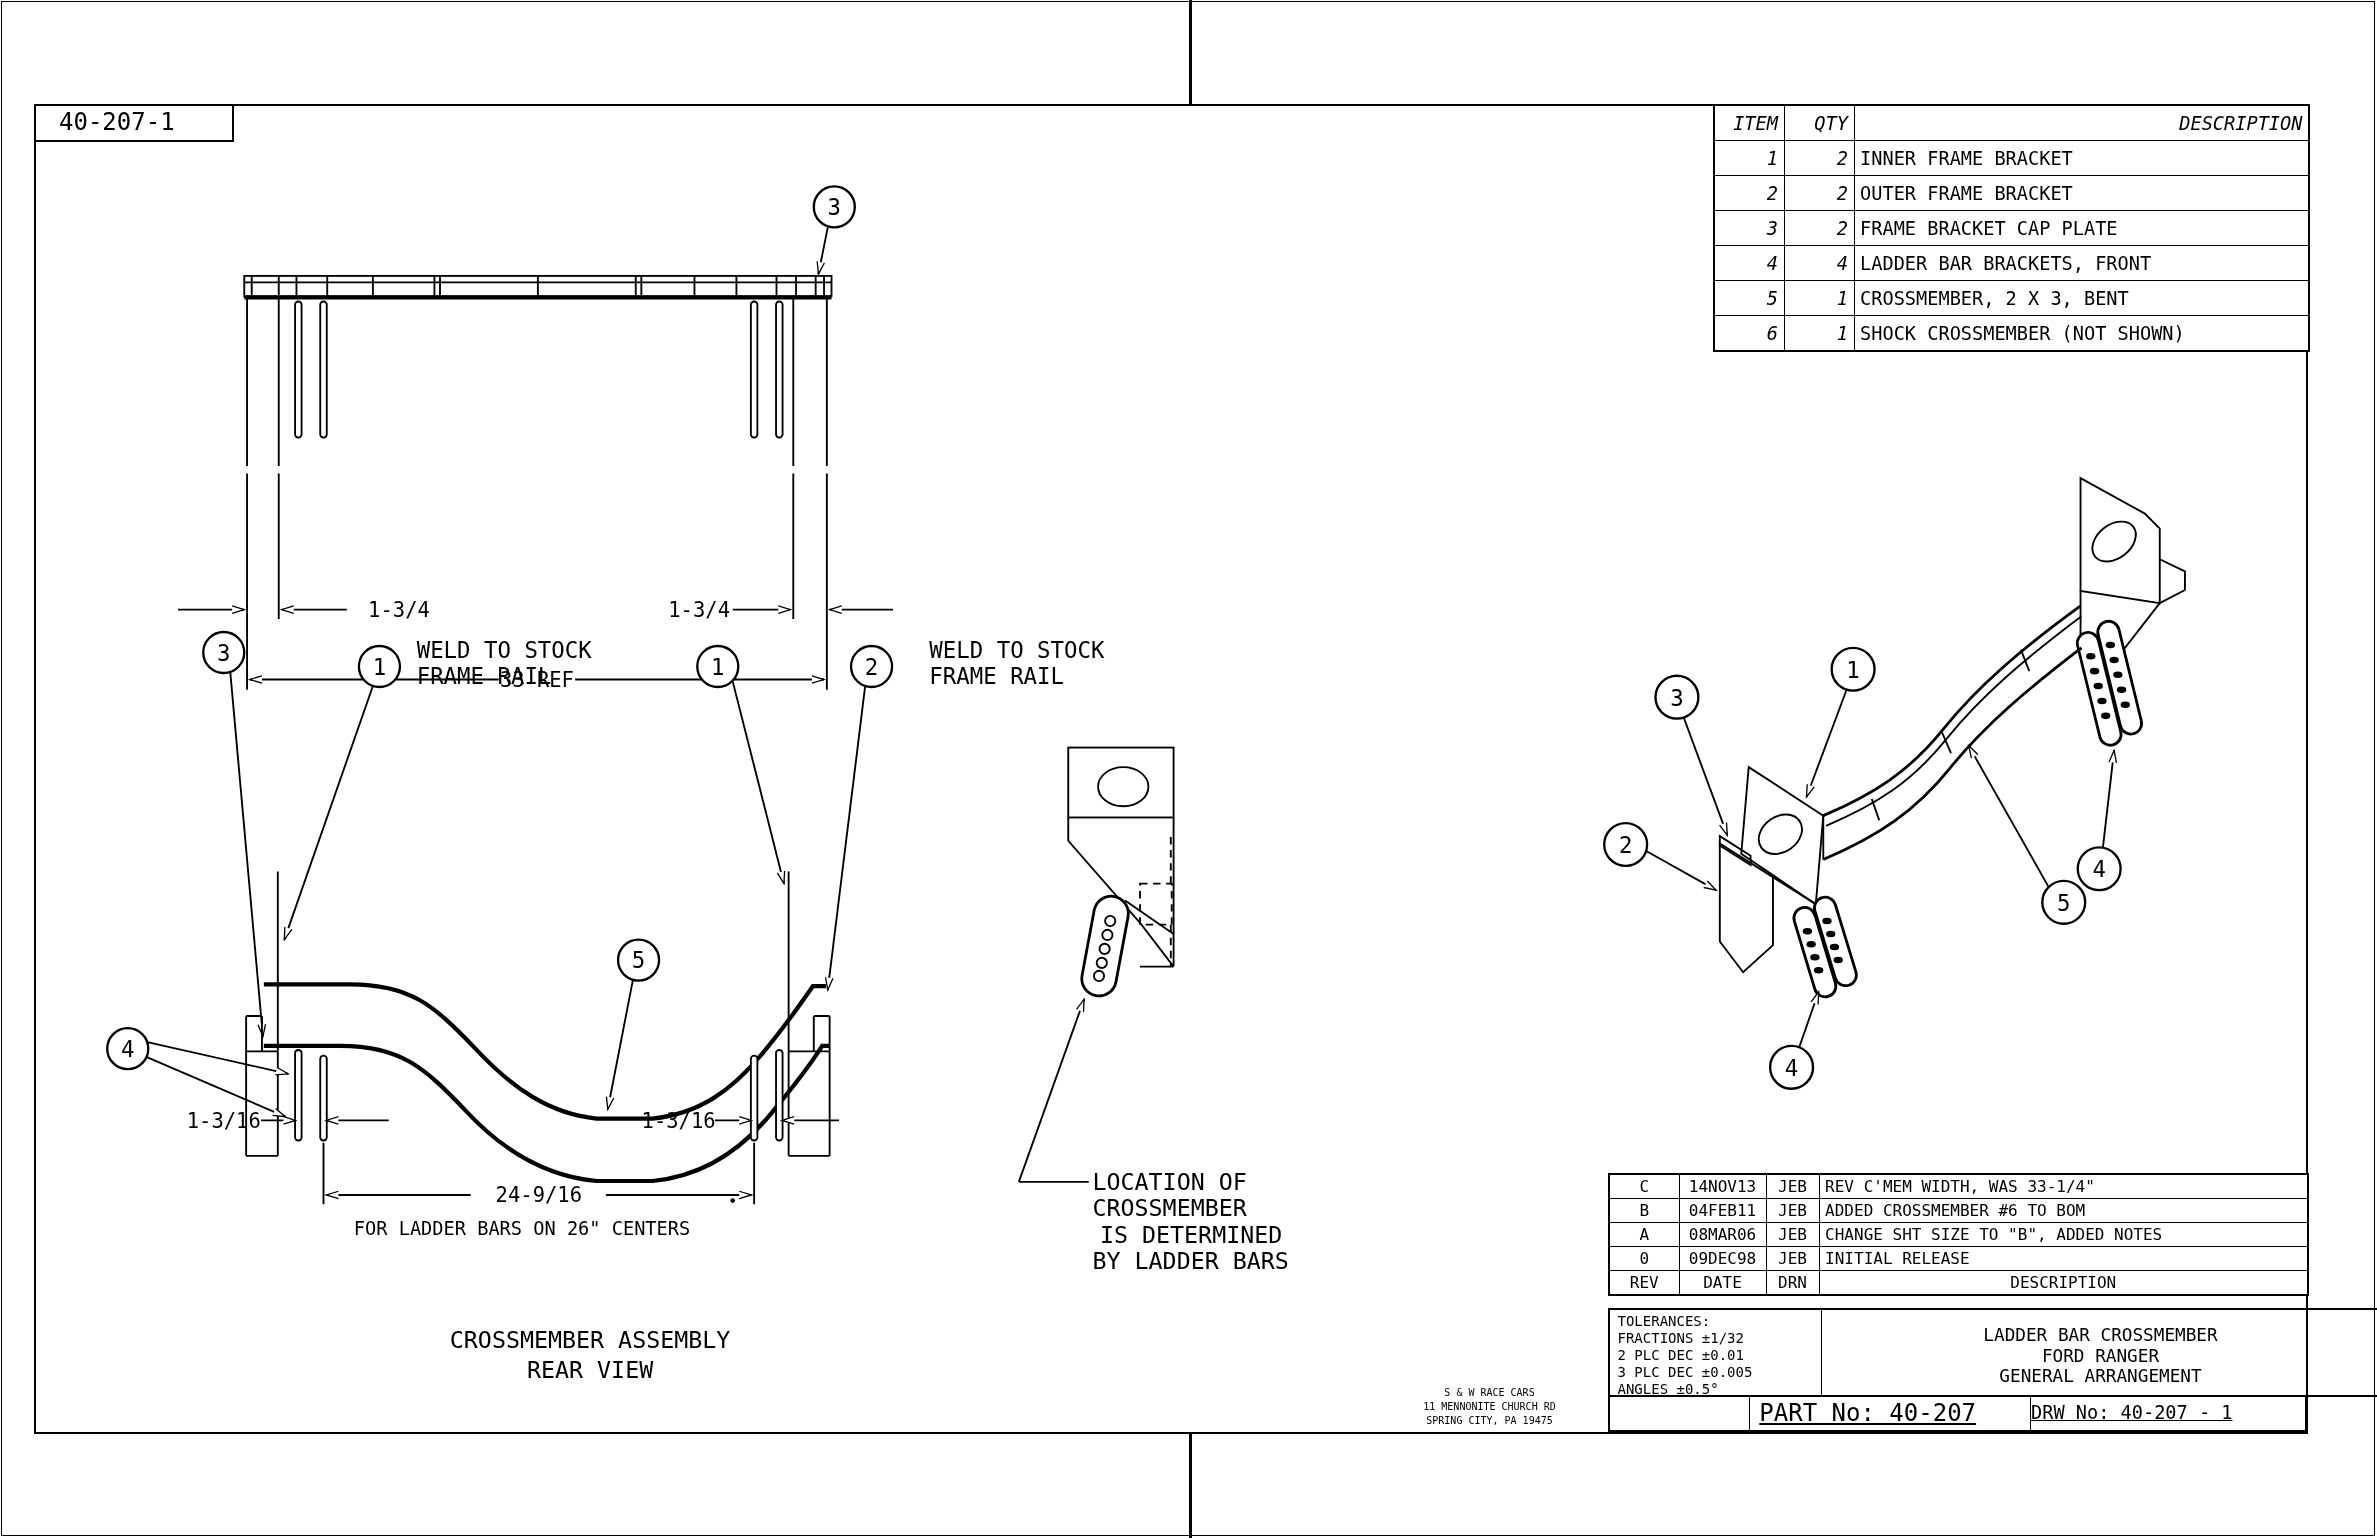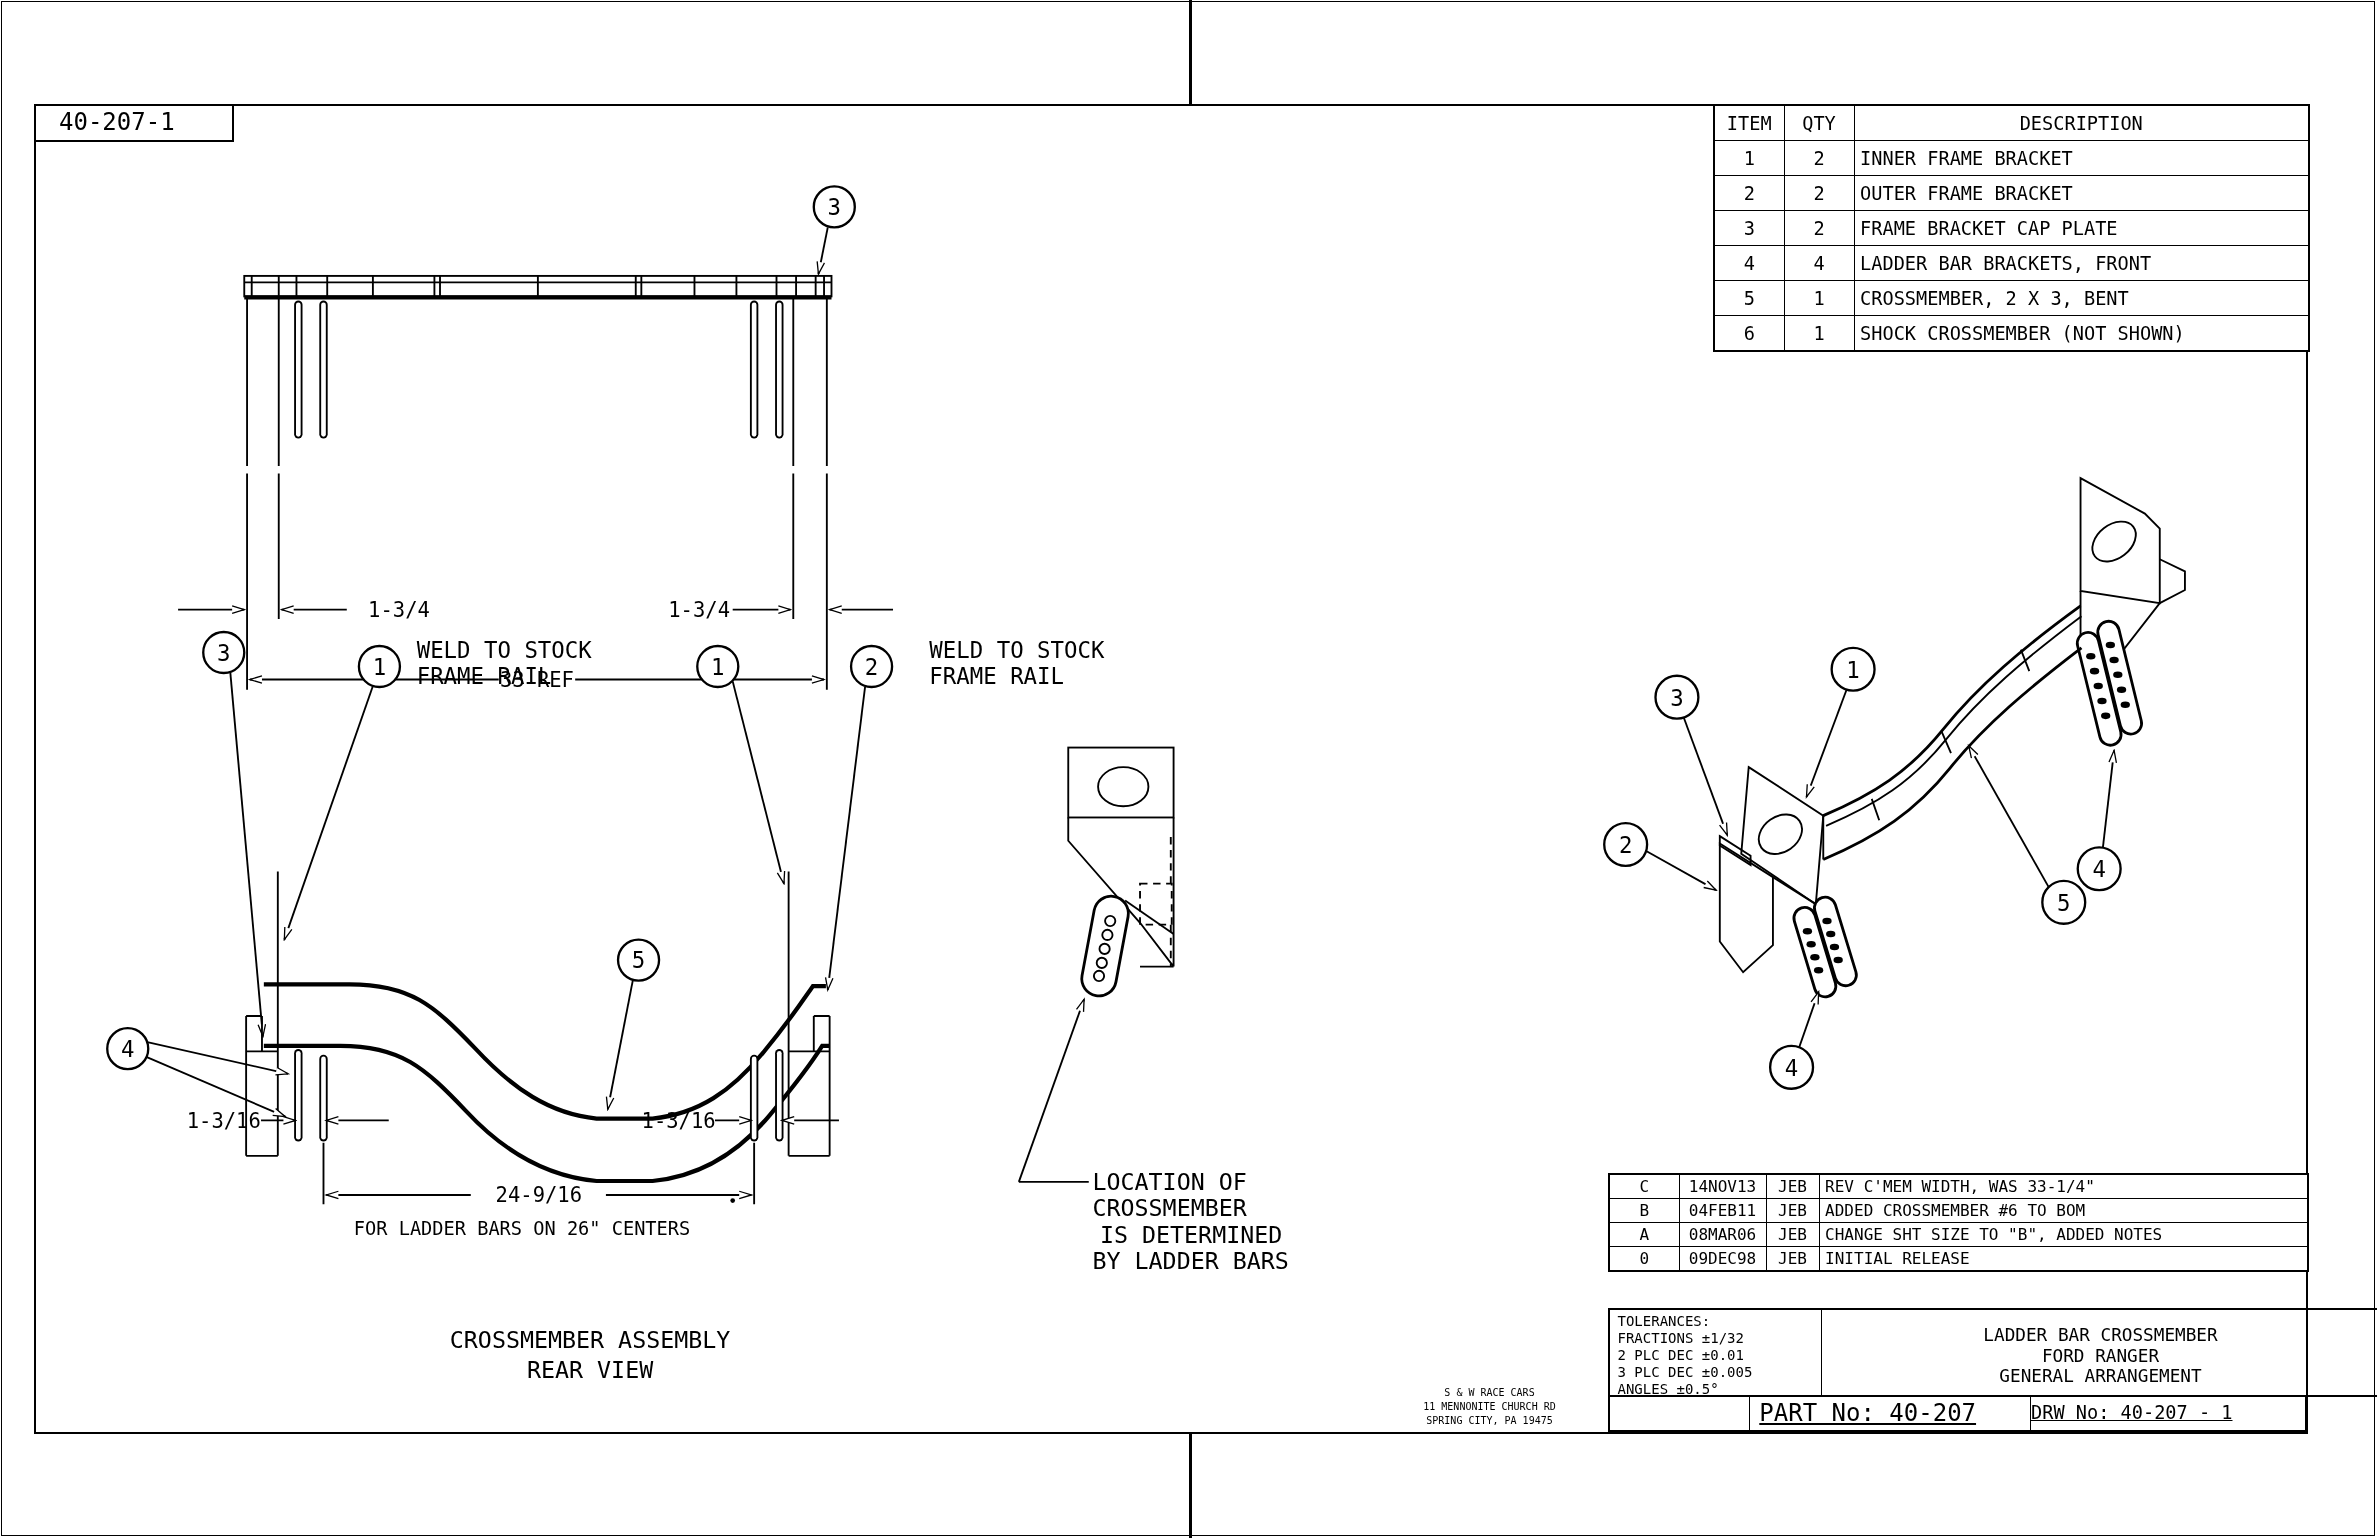--- a/index.html
+++ b/index.html
@@ -7,21 +7,21 @@
        font-family:"DejaVu Sans Mono", monospace; color:#000;}
   .abs{position:absolute;}
   .pageborder{left:0.9px;top:0.9px;width:2372px;height:1533px;border:1.9px solid #000;}
   .frame{left:34px;top:104px;width:2270px;height:1326px;border:2.8px solid #000;}
   .foldmark{width:2.8px;background:#000;left:1189px;}
   .partlabel{left:34px;top:104px;width:173px;height:34px;border:2.8px solid #000;
              font-size:24px;line-height:32px;padding-left:23px;background:#fff;}
   table{border-collapse:collapse;background:#fff;}
   table.bom{left:1713px;top:104px;position:absolute;border:2.8px solid #000;}
   table.bom td{border:1.9px solid #000;font-size:18.6px;height:34px;padding:0 5.6px;white-space:nowrap;}
-  table.bom td.c{text-align:center;}
+  table.bom td.c{text-align:right;font-style:italic;}
   table.rev{left:1608px;top:1173px;position:absolute;border:2.8px solid #000;}
   table.rev td{border:1.9px solid #000;font-size:16px;height:23px;padding:0 5.6px;white-space:nowrap;}
   table.rev td.c{text-align:center;}
   .tolrow{left:1608px;top:1308px;width:773px;height:89px;display:flex;border:2.8px solid #000;box-sizing:border-box;}
   .tolbox{width:212px;border-right:1.9px solid #000;box-sizing:border-box;
           font-size:14px;line-height:17px;padding:2.8px 0 0 7.5px;white-space:nowrap;}
   .titlebox{flex:1;text-align:center;font-size:17.7px;line-height:20.5px;padding-top:15px;}
   .botrow{left:1608px;top:1396px;width:699px;height:36px;display:flex;border:2.8px solid #000;border-top:1.9px solid #000;box-sizing:border-box;}
   .botrow .cell{box-sizing:border-box;border-right:1.9px solid #000;height:100%;}
   .botrow .c1{width:140px;}
@@ -118,20 +118,26 @@
     <td class="c">08MAR06</td>
     <td class="c">JEB</td>
     <td>CHANGE SHT SIZE TO "B", ADDED NOTES</td>
   </tr>
   <tr>
     <td class="c">0</td>
     <td class="c">09DEC98</td>
     <td class="c">JEB</td>
     <td>INITIAL RELEASE</td>
   </tr>
+  <tr>
+    <td class="c">REV</td>
+    <td class="c">DATE</td>
+    <td class="c">DRN</td>
+    <td class="c">DESCRIPTION</td>
+  </tr>
 </tbody>
   </table>
 
 <div class="abs tolrow">
   <div class="tolbox">
     <div>TOLERANCES:</div>
     <div>FRACTIONS ±1/32</div>
     <div>2 PLC DEC ±0.01</div>
     <div>3 PLC DEC ±0.005</div>
     <div>ANGLES ±0.5°</div>

